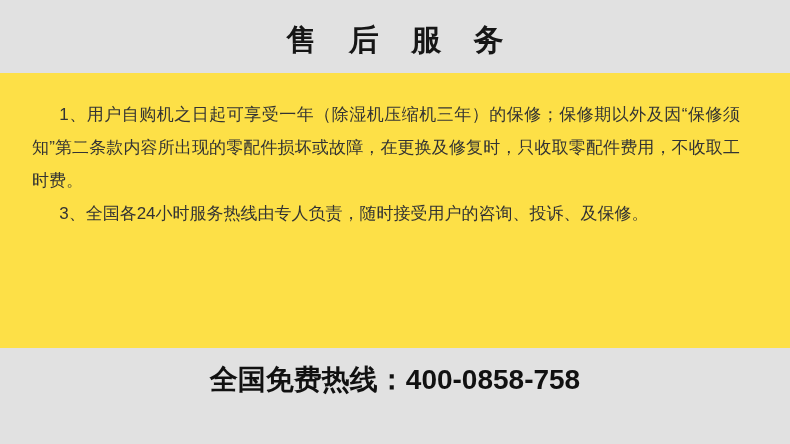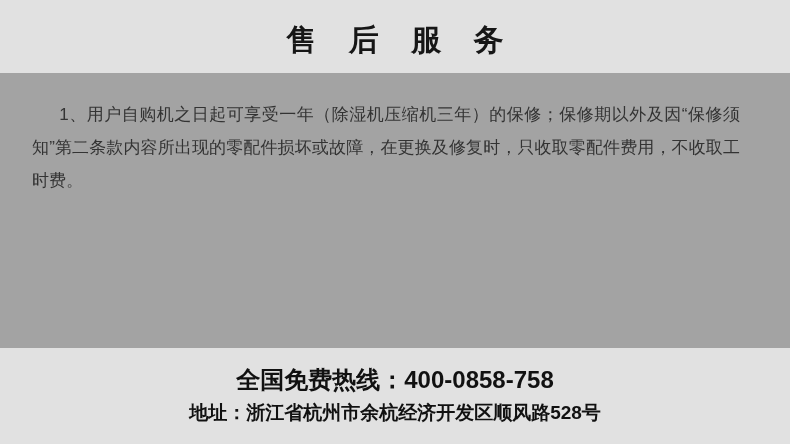--- a/index.html
+++ b/index.html
@@ -30,62 +30,62 @@
     font-size: 30px;
     font-weight: bold;
     color: #161616;
     letter-spacing: 12px;
     text-indent: 12px; 
     white-space: nowrap;
   }
   .body {
     height: 275px;
     box-sizing: border-box;
-    background: #a3a3a3;
+    background: #fde047;
     padding: 25px 50px 0 32px;
     color: #333333;
     font-size: 17px;
     line-height: 33px;
     text-align: justify;
   }
   .body p {
     margin: 0;
     text-indent: 1.6em;
   }
   .footer {
     height: 96px;
     background: #e1e1e1;
     box-sizing: border-box;
     padding-top: 15px;
     text-align: center;
     color: #111111;
     font-weight: bold;
   }
   .footer .hotline {
-    font-size: 24px;
+    font-size: 28px;
     line-height: 33px;
     white-space: nowrap;
   }
   .footer .address {
     font-size: 19px;
     line-height: 33px;
     white-space: nowrap;
   }
 </style>
 </head>
 <body>
 
 <div class="page">
 
   <div class="header">
     <div class="title">售 后 服 务</div>
   </div>
 
   <div class="body">
     <p>1、用户自购机之日起可享受一年（除湿机压缩机三年）的保修；保修期以外及因“保修须知”第二条款内容所出现的零配件损坏或故障，在更换及修复时，只收取零配件费用，不收取工时费。</p>
+    <p>3、全国各24小时服务热线由专人负责，随时接受用户的咨询、投诉、及保修。</p>
   </div>
 
   <div class="footer">
     <div class="hotline">全国免费热线：400-0858-758</div>
-    <div class="address">地址：浙江省杭州市余杭经济开发区顺风路528号</div>
   </div>
 
 </div>
 
 </body></html>

